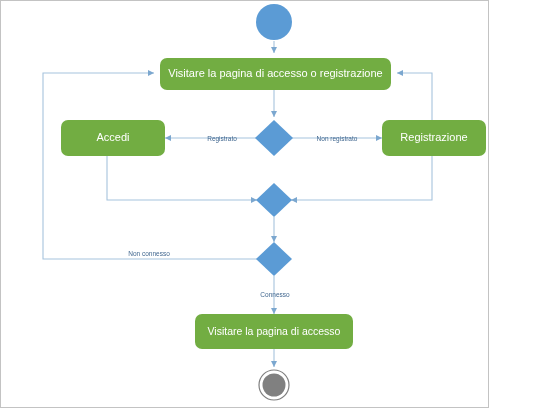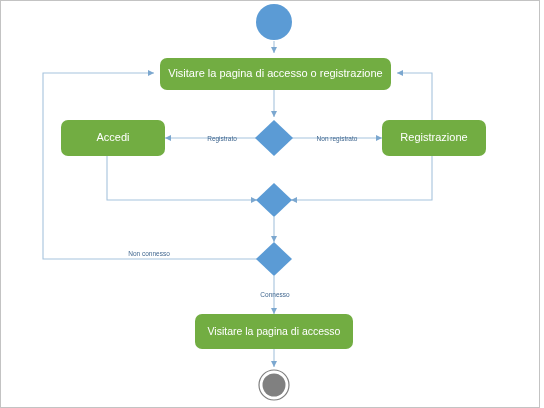--- a/index.html
+++ b/index.html
@@ -6,21 +6,21 @@
   html, body {
     margin: 0;
     padding: 0;
     background: #ffffff;
   }
   body {
     font-family: "Liberation Sans", sans-serif;
   }
   #canvas {
     position: relative;
-    width: 540px;
+    width: 489px;
     height: 408px;
     background: #ffffff;
     border: 1px solid #c3c3c3;
     box-sizing: border-box;
     overflow: hidden;
     text-decoration: underline;
   }
   #diagram-svg {
     position: absolute;
     left: 0;

